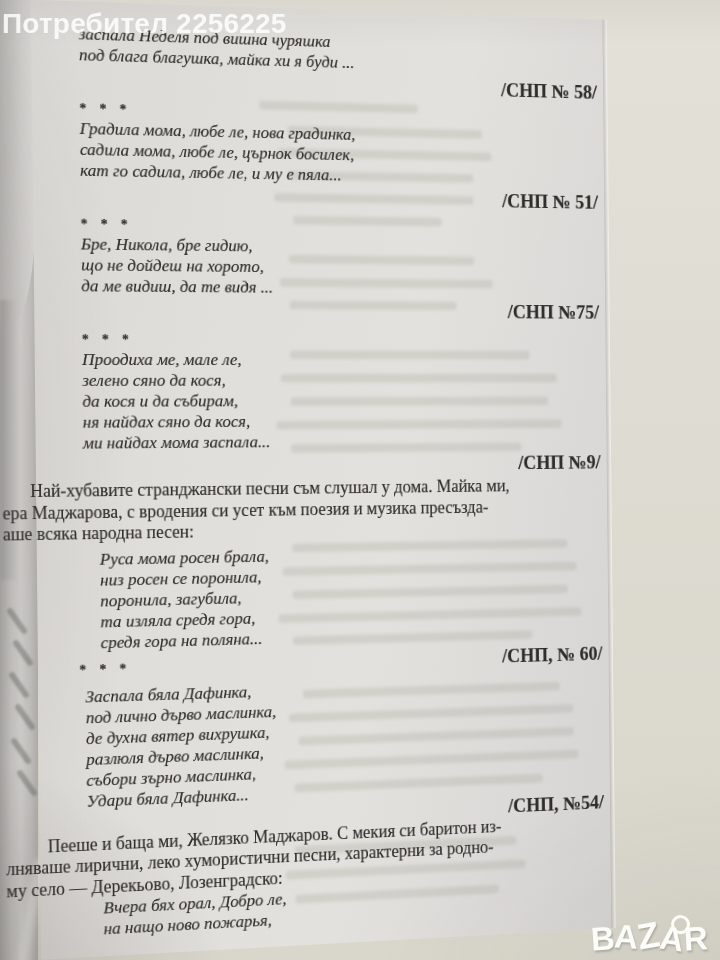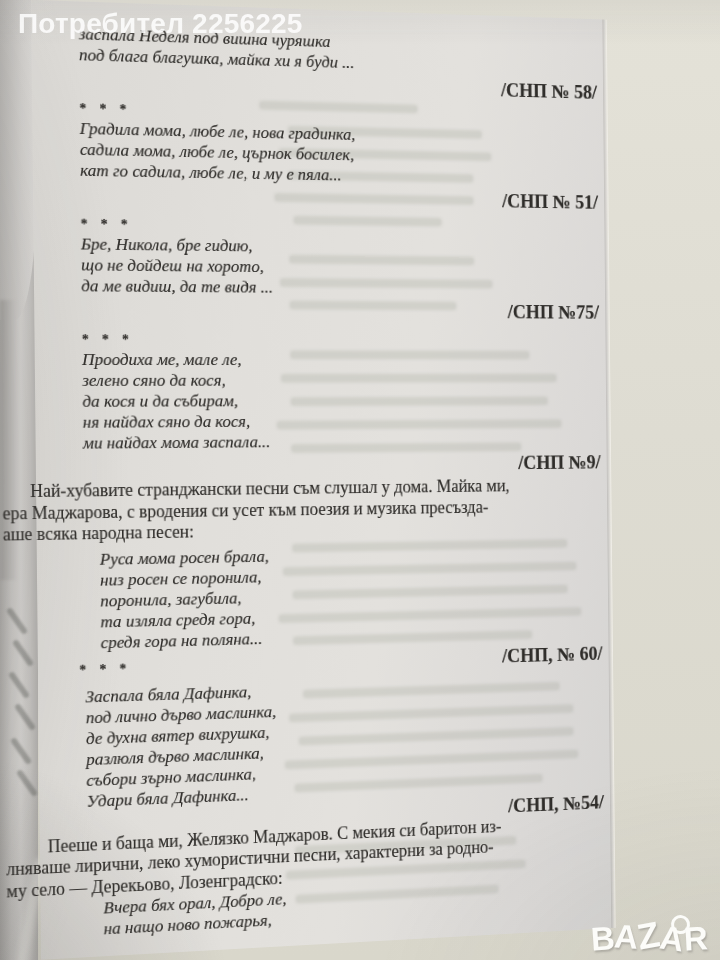--- a/index.html
+++ b/index.html
@@ -53,21 +53,21 @@
   .para .pl.indent2{text-indent:42px;}
   .para.p2{margin-top:0;}
   
   .vignette{position:absolute;inset:0;pointer-events:none;
     background:
       radial-gradient(ellipse 420px 380px at -60px 1020px, rgba(80,78,75,0.30), transparent 70%),
       radial-gradient(ellipse 300px 900px at -80px 480px, rgba(110,108,105,0.16), transparent 70%),
       linear-gradient(180deg, rgba(130,128,125,0.10), transparent 45px),
       radial-gradient(ellipse 520px 320px at 740px 990px, rgba(120,118,114,0.10), transparent 70%);}
   
-  .watermark{position:absolute;left:18px;top:8px;
+  .watermark{position:absolute;left:2px;top:8px;
     font-family:"Liberation Sans","DejaVu Sans",sans-serif;
     font-weight:bold;font-size:28px;letter-spacing:0.2px;
     color:rgba(255,255,255,0.84);white-space:nowrap;}
   .bazar{position:absolute;right:12px;bottom:6px;display:flex;align-items:flex-end;
     font-family:"Liberation Sans","DejaVu Sans",sans-serif;font-weight:bold;
     color:#fdfdfb;opacity:0.96;text-shadow:1px 2px 2px rgba(100,98,95,0.35);}
   .bazar span{display:inline-block;font-size:33px;line-height:30px;}
   .bazar .l0{transform:rotate(-4deg);}
   .bazar .l1{transform:rotate(4deg) translateY(-2px);}
   .bazar .l2{font-size:36px;transform:rotate(-10deg) translateY(-3px);}

